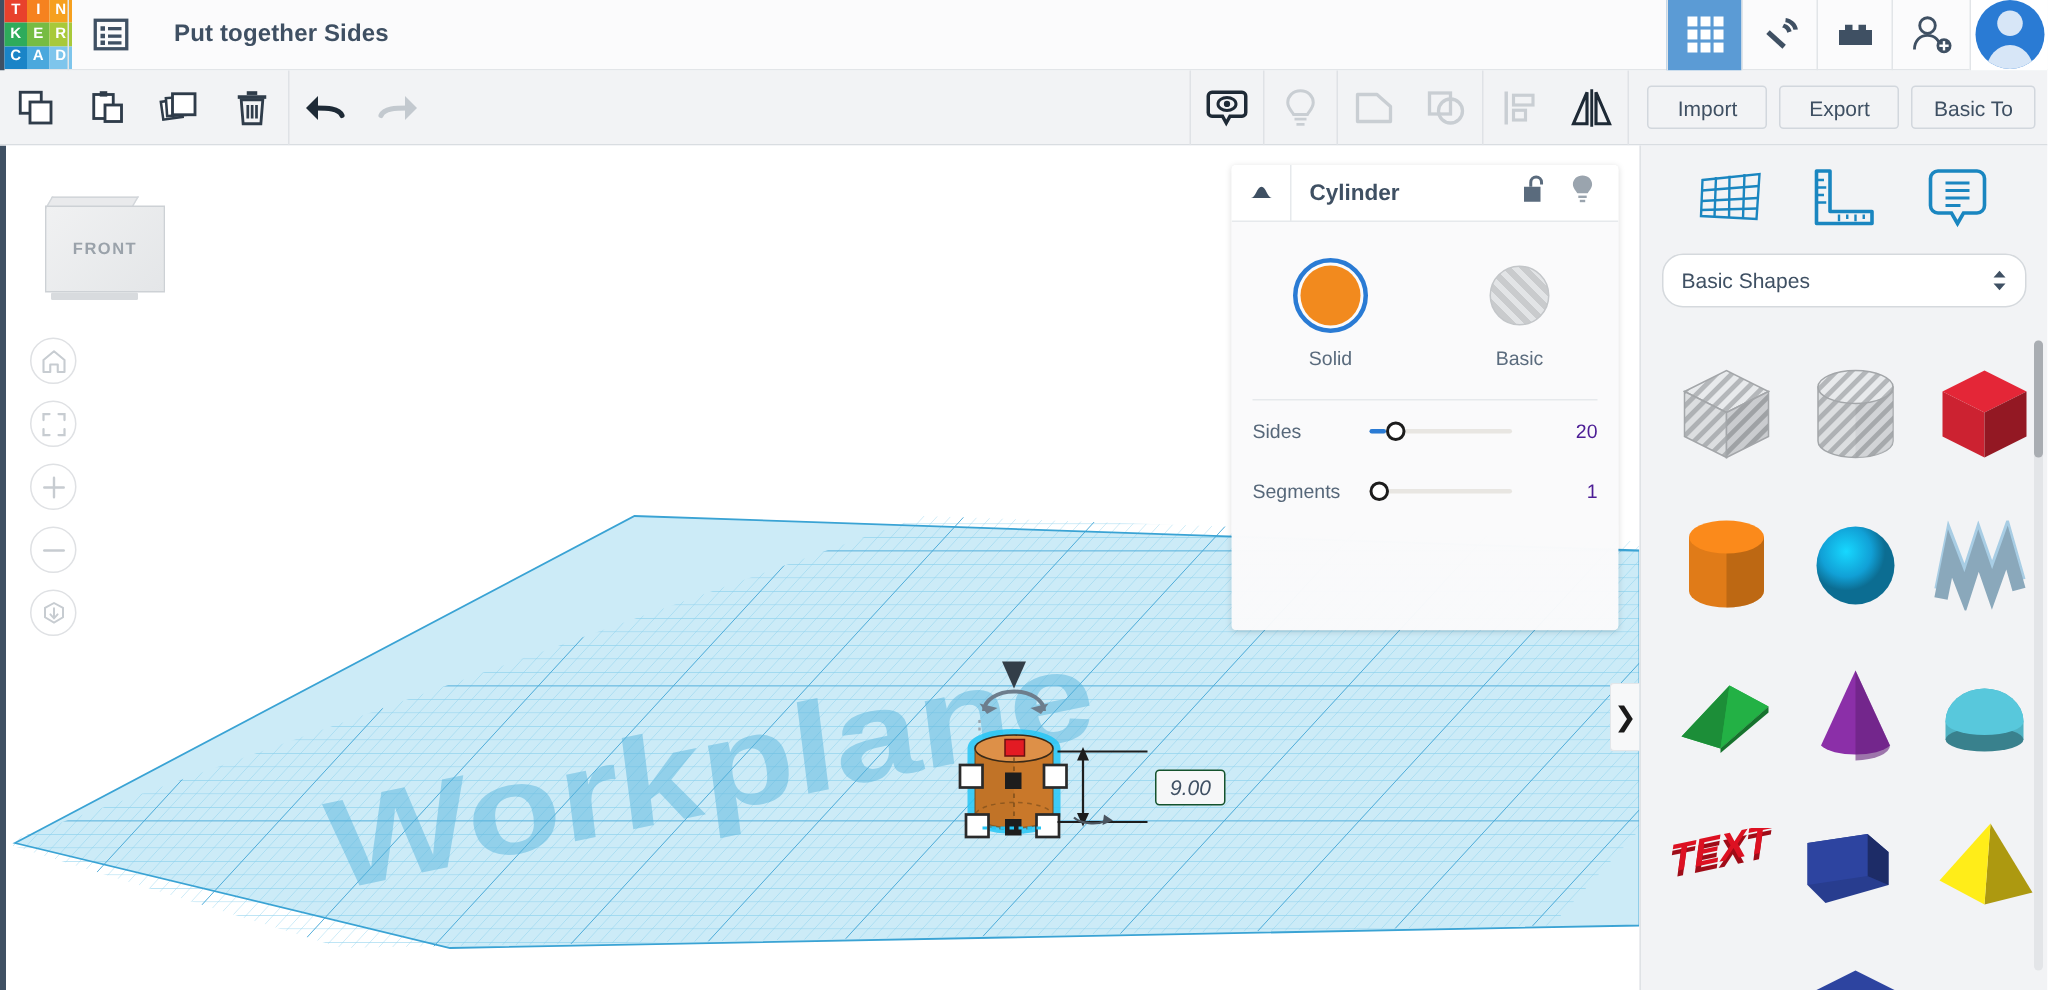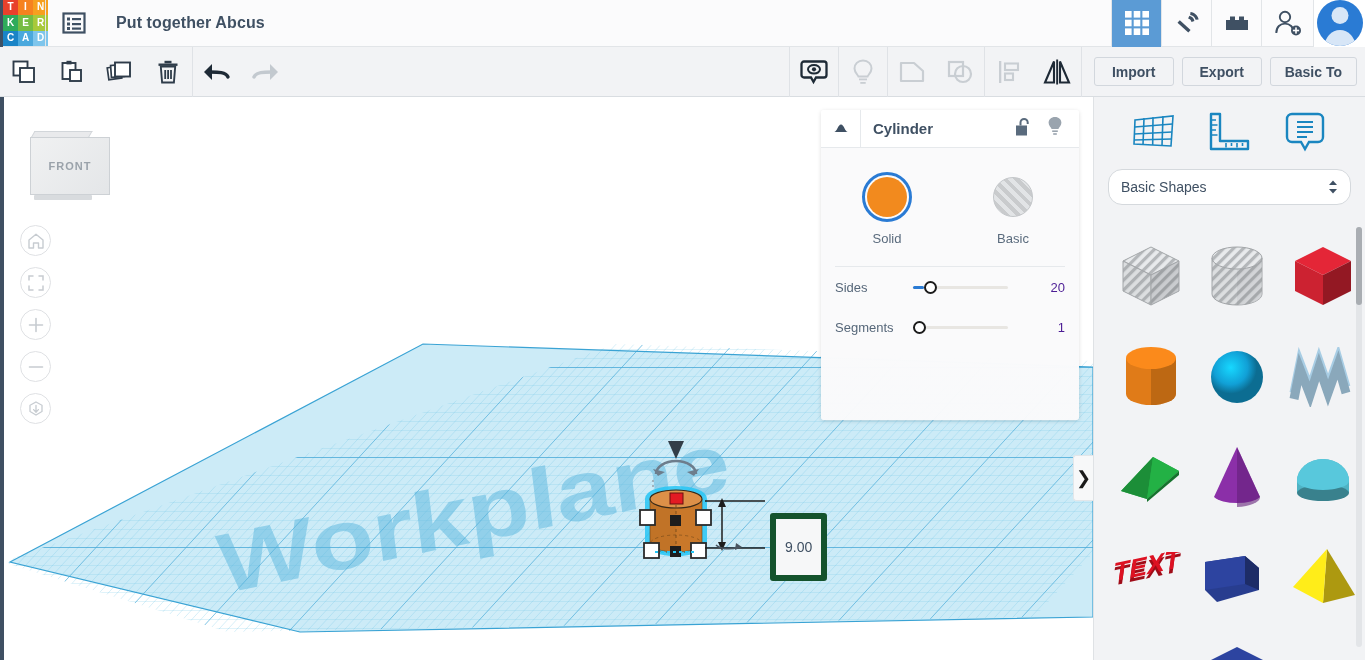--- a/index.html
+++ b/index.html
@@ -74,21 +74,21 @@
     width: 48px; height: 50px; display: flex; align-items: center; justify-content: center;
     cursor: pointer; background: transparent; border: none;
   }
   .vsep { width: 1px; height: 50px; background: #dfe2e6; }
   .spacer { flex: 1 1 auto; }
   .txt-btn {
     height: 29px; min-width: 80px; padding: 0 14px;
     background: #f2f3f5; border: 1px solid #d2d7dd; border-radius: 3px;
     font-size: 14px; color: #3f5063; cursor: pointer; margin-right: 8px;
     font-family: "Liberation Sans", sans-serif;
-    display: flex; align-items: center; justify-content: center; font-weight: bold;
+    display: flex; align-items: center; justify-content: center;
   }
 
   
   .viewport {
     position: absolute; top: 97px; left: 0; width: 1093px; height: 563px;
     background: #ffffff; overflow: hidden;
   }
   .vp-left-edge { position:absolute; top:0; left:0; width:4px; height:563px; background:#3f5063; }
   .workplane-svg { position: absolute; top: 0; left: 0; }
 
@@ -114,22 +114,22 @@
   }
   .navbtn {
     position: absolute; left: 20px; width: 31px; height: 31px;
     border: 1px solid #dfe1e4; border-radius: 50%;
     display: flex; align-items: center; justify-content: center;
     background: #ffffff; cursor: pointer;
   }
 
   .dim-label {
     position: absolute; left: 770px; top: 416px;
-    background: #f6f7f8; border: 6px solid #14532d; border-radius: 3px;
-    padding: 20px 9px; font-size: 14px; color: #3f5063;
+    background: #f6f7f8; border: 1px solid #14532d; border-radius: 3px;
+    padding: 3px 9px; font-size: 14px; color: #3f5063; font-style: italic;
   }
 
   .panel-collapse {
     position: absolute; left: 1073px; top: 358px; width: 20px; height: 46px;
     background: #f7f8f9; border: 1px solid #e3e6e9; border-right: none;
     border-radius: 3px 0 0 3px;
     display: flex; align-items: center; justify-content: center;
     font-size: 18px; color: #1a1a1a; cursor: pointer;
   }
 
@@ -231,21 +231,21 @@
       <svg width="24" height="22" viewBox="0 0 24 22">
         <rect x="1.5" y="1.5" width="21" height="19" fill="none" stroke="#3f5063" stroke-width="2.2"></rect>
         <rect x="5" y="5.5" width="3" height="3" fill="#3f5063"></rect>
         <rect x="10" y="6" width="9" height="2.2" fill="#3f5063"></rect>
         <rect x="5" y="10.5" width="3" height="3" fill="#3f5063"></rect>
         <rect x="10" y="11" width="9" height="2.2" fill="#3f5063"></rect>
         <rect x="5" y="15" width="3" height="3" fill="#3f5063"></rect>
         <rect x="10" y="15.5" width="9" height="2.2" fill="#3f5063"></rect>
       </svg>
     </div>
-    <div class="doc-title">Put together Abcus</div>
+    <div class="doc-title">Put together Sides</div>
 
     <div class="topbar-right">
       <div class="tb-icon active">
         <svg width="26" height="26" viewBox="0 0 26 26">
           <g fill="#ffffff">
             <rect x="1" y="1" width="6.6" height="6.6"></rect>
               <rect x="9.7" y="1" width="6.6" height="6.6"></rect>
               <rect x="18.4" y="1" width="6.6" height="6.6"></rect>
             <rect x="1" y="9.7" width="6.6" height="6.6"></rect>
               <rect x="9.7" y="9.7" width="6.6" height="6.6"></rect>

